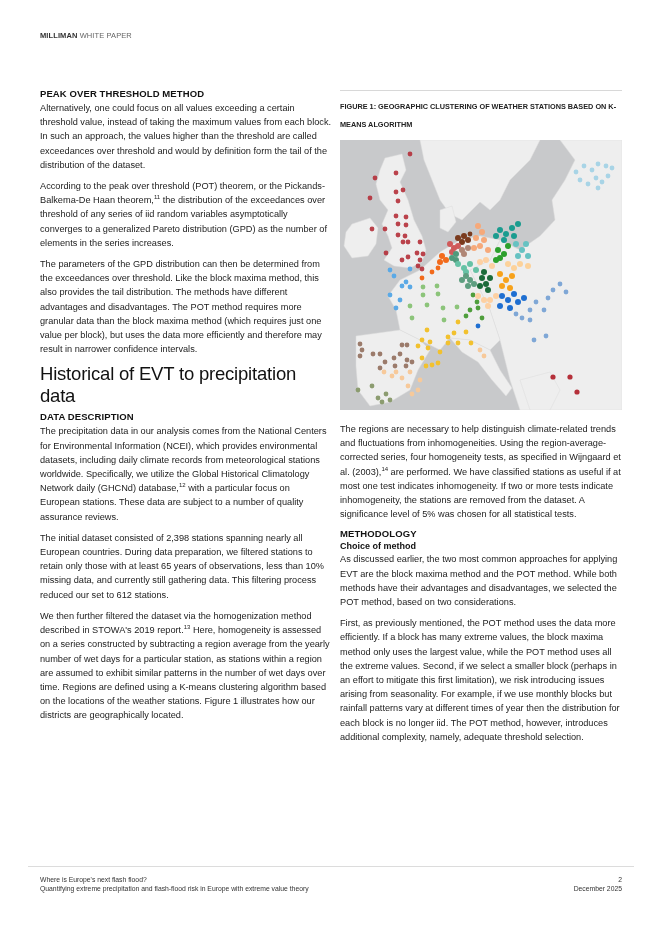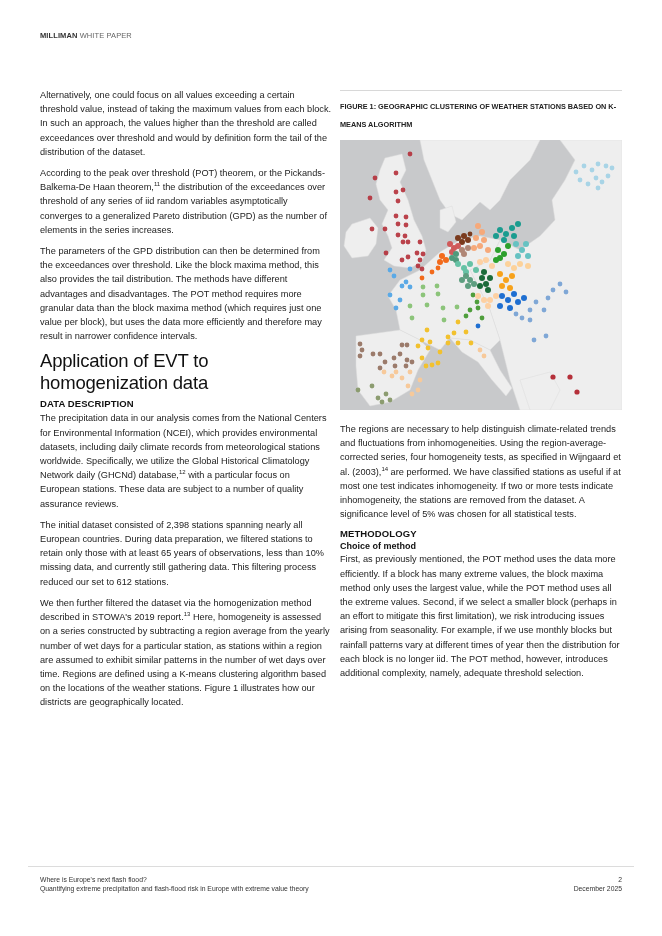--- a/index.html
+++ b/index.html
@@ -27,25 +27,26 @@
 </style>
 </head>
 <body>
 
 <div class="header">
   <span class="brand">MILLIMAN</span>
   <span class="sub">WHITE PAPER</span>
 </div>
 
 <div class="col col-left">
+  <h3 class="sec">PEAK OVER THRESHOLD METHOD</h3>
   <p>Alternatively, one could focus on all values exceeding a certain threshold value, instead of taking the maximum values from each block. In such an approach, the values higher than the threshold are called exceedances over threshold and would by definition form the tail of the distribution of the dataset.</p>
   <p><span>According to the peak over threshold (POT) theorem, or the Pickands-Balkema-De Haan theorem,</span><sup>11</sup><span> the distribution of the exceedances over threshold of any series of iid random variables asymptotically converges to a generalized Pareto distribution (GPD) as the number of elements in the series increases.</span></p>
   <p>The parameters of the GPD distribution can then be determined from the exceedances over threshold. Like the block maxima method, this also provides the tail distribution. The methods have different advantages and disadvantages. The POT method requires more granular data than the block maxima method (which requires just one value per block), but uses the data more efficiently and therefore may result in narrower confidence intervals.</p>
 
-  <h2 class="big">Application of EVT to homogenization data</h2>
+  <h2 class="big">Historical of EVT to precipitation data</h2>
   <h3 class="sec">DATA DESCRIPTION</h3>
   <p><span>The precipitation data in our analysis comes from the National Centers for Environmental Information (NCEI), which provides environmental datasets, including daily climate records from meteorological stations worldwide. Specifically, we utilize the Global Historical Climatology Network daily (GHCNd) database,</span><sup>12</sup><span> with a particular focus on European stations. These data are subject to a number of quality assurance reviews.</span></p>
   <p>The initial dataset consisted of 2,398 stations spanning nearly all European countries. During data preparation, we filtered stations to retain only those with at least 65 years of observations, less than 10% missing data, and currently still gathering data. This filtering process reduced our set to 612 stations.</p>
 
   <p><span>We then further filtered the dataset via the homogenization method described in STOWA's 2019 report.</span><sup>13</sup><span> Here, homogeneity is assessed on a series constructed by subtracting a region average from the yearly number of wet days for a particular station, as stations within a region are assumed to exhibit similar patterns in the number of wet days over time. Regions are defined using a K-means clustering algorithm based on the locations of the weather stations. Figure 1 illustrates how our districts are geographically located.</span></p>
 </div>
 
 <div class="col col-right">
   <div class="fig-rule"></div>
   <div class="fig-title">FIGURE 1: GEOGRAPHIC CLUSTERING OF WEATHER STATIONS BASED ON K-MEANS ALGORITHM</div>
@@ -351,20 +352,21 @@
           <circle cx="230" cy="237" r="2.6"></circle>
           <circle cx="237" cy="252" r="2.6"></circle>
       </g>
     </svg>
   </div>
 
   <p><span>The regions are necessary to help distinguish climate-related trends and fluctuations from inhomogeneities. Using the region-average-corrected series, four homogeneity tests, as specified in Wijngaard et al. (2003),</span><sup>14</sup><span> are performed. We have classified stations as useful if at most one test indicates inhomogeneity. If two or more tests indicate inhomogeneity, the stations are removed from the dataset. A significance level of 5% was chosen for all statistical tests.</span></p>
 
   <h3 class="sec">METHODOLOGY</h3>
   <h4 class="subsec">Choice of method</h4>
+  <p>As discussed earlier, the two most common approaches for applying EVT are the block maxima method and the POT method. While both methods have their advantages and disadvantages, we selected the POT method, based on two considerations.</p>
   <p>First, as previously mentioned, the POT method uses the data more efficiently. If a block has many extreme values, the block maxima method only uses the largest value, while the POT method uses all the extreme values. Second, if we select a smaller block (perhaps in an effort to mitigate this first limitation), we risk introducing issues arising from seasonality. For example, if we use monthly blocks but rainfall patterns vary at different times of year then the distribution for each block is no longer iid. The POT method, however, introduces additional complexity, namely, adequate threshold selection.</p>
 </div>
 
 <div class="footer-rule"></div>
 <div class="footer footer-left">
   <div>Where is Europe's next flash flood?</div>
   <div>Quantifying extreme precipitation and flash-flood risk in Europe with extreme value theory</div>
 </div>
 <div class="footer footer-right">
   <div>2</div>

